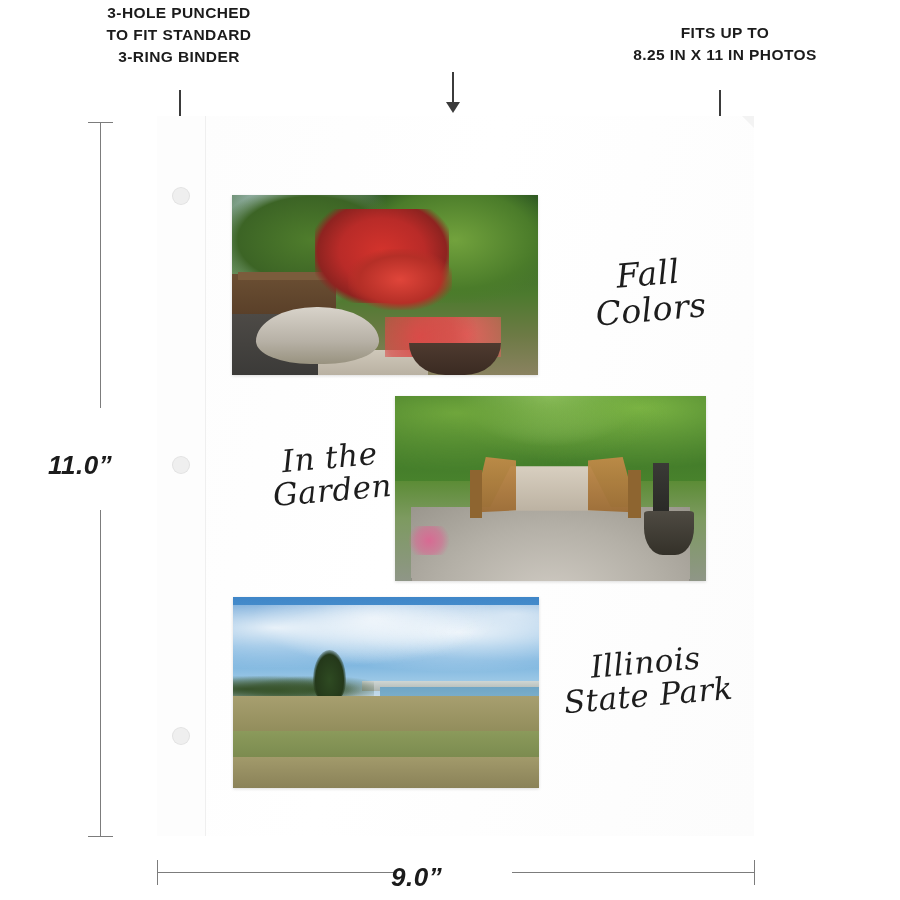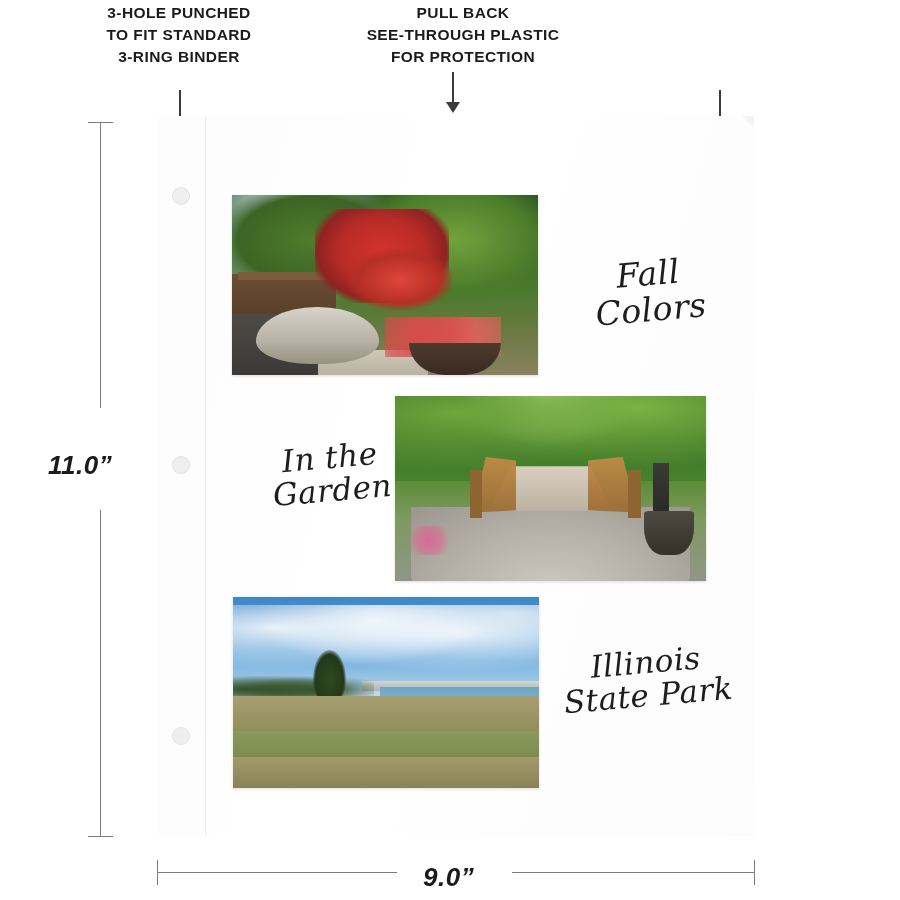--- a/index.html
+++ b/index.html
@@ -79,21 +79,21 @@
   }
   .dim-label {
     position: absolute;
     font-weight: bold;
     font-size: 26px;
     color: #1b1b1b;
     letter-spacing: 0.5px;
     font-style: italic;
   }
   .dim-label-height { left: 48px; top: 450px; }
-  .dim-label-width  { left: 423px; top: 862px; }
+  .dim-label-width  { left: 391px; top: 862px; }
 
   
   #sheet {
     position: absolute;
     left: 157px;
     top: 116px;
     width: 597px;
     height: 720px;
     background: #fefefe;
     box-shadow: 0 0 0 1px #f0f0f0 inset;
@@ -335,23 +335,22 @@
   .caption-3 { left: 395px; top: 530px; width: 190px; font-size: 31px; }
 </style>
 </head>
 <body>
 
 <div id="stage">
 
   <div class="callout callout-1" style="white-space:pre-line">3-HOLE PUNCHED
 TO FIT STANDARD
 3-RING BINDER</div>
-  <div class="callout callout-2" style="white-space:pre-line">PULL BACK
-SEE-THROUGH PLASTIC
-FOR PROTECTION</div>
+  <div class="callout callout-3" style="white-space:pre-line">FITS UP TO
+8.25 IN X 11 IN PHOTOS</div>
 
   <div class="arrow arrow-1">
       <span class="head"></span>
     </div>
   <div class="arrow arrow-2">
       <span class="head"></span>
     </div>
   <div class="arrow arrow-3">
       <span class="head"></span>
     </div>

